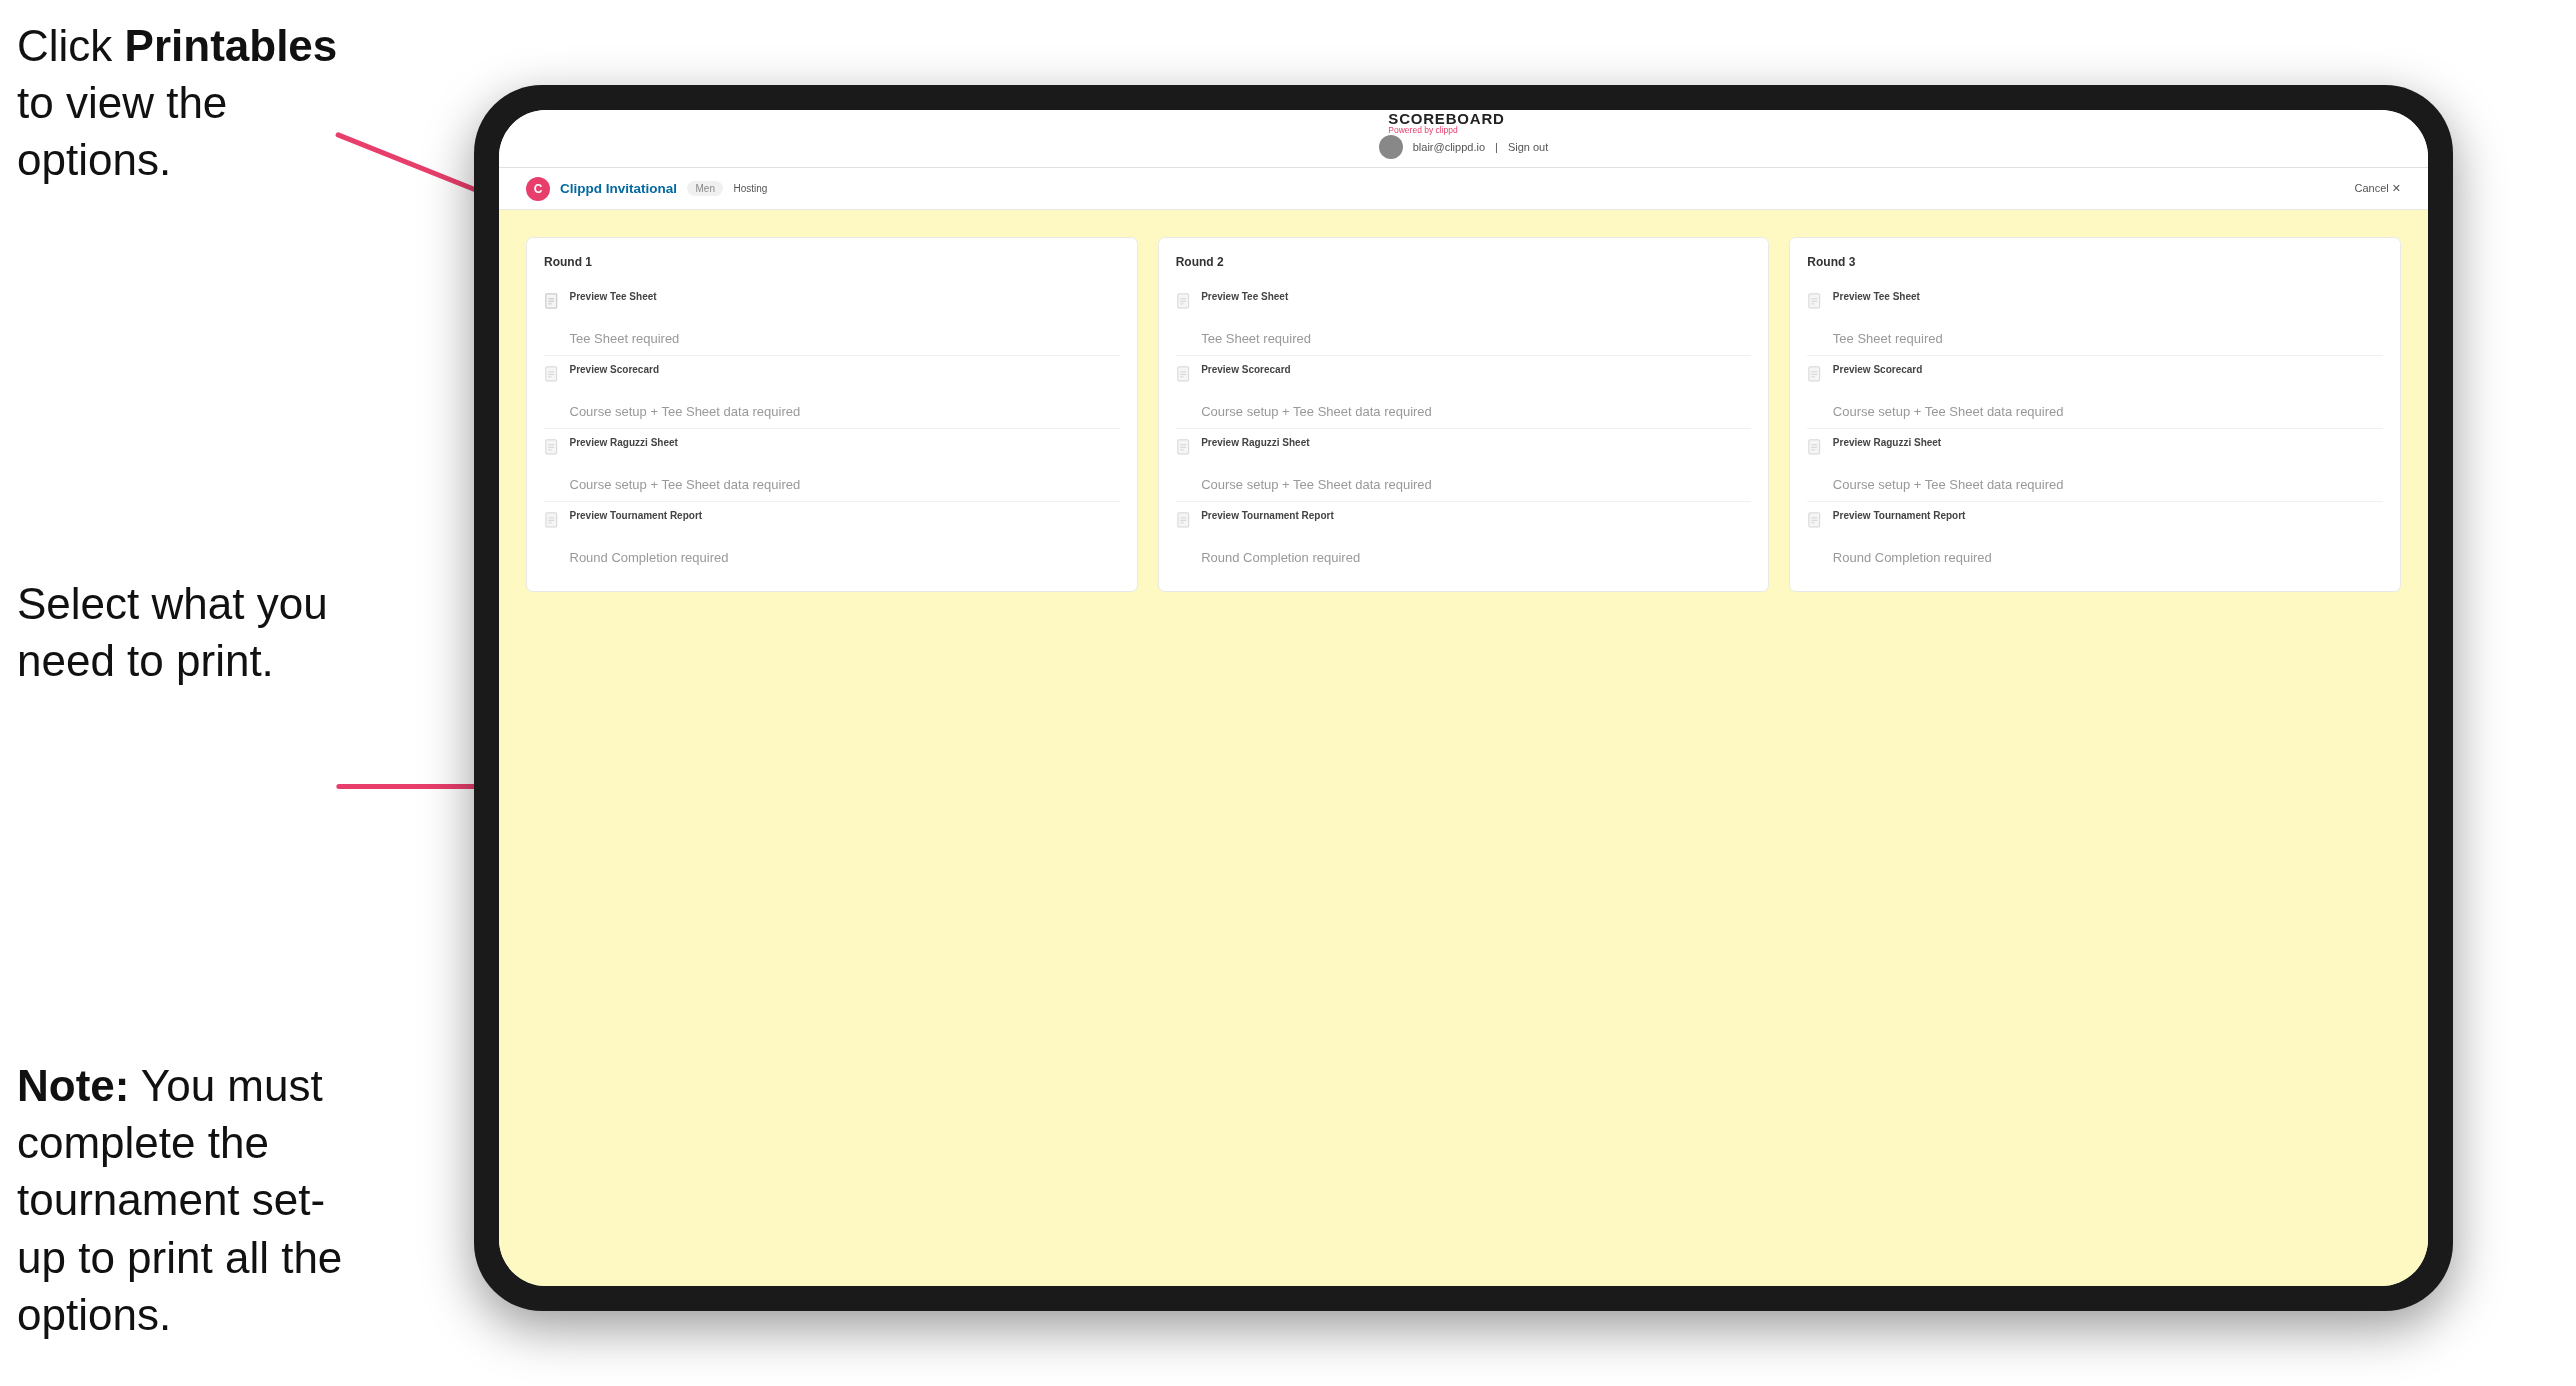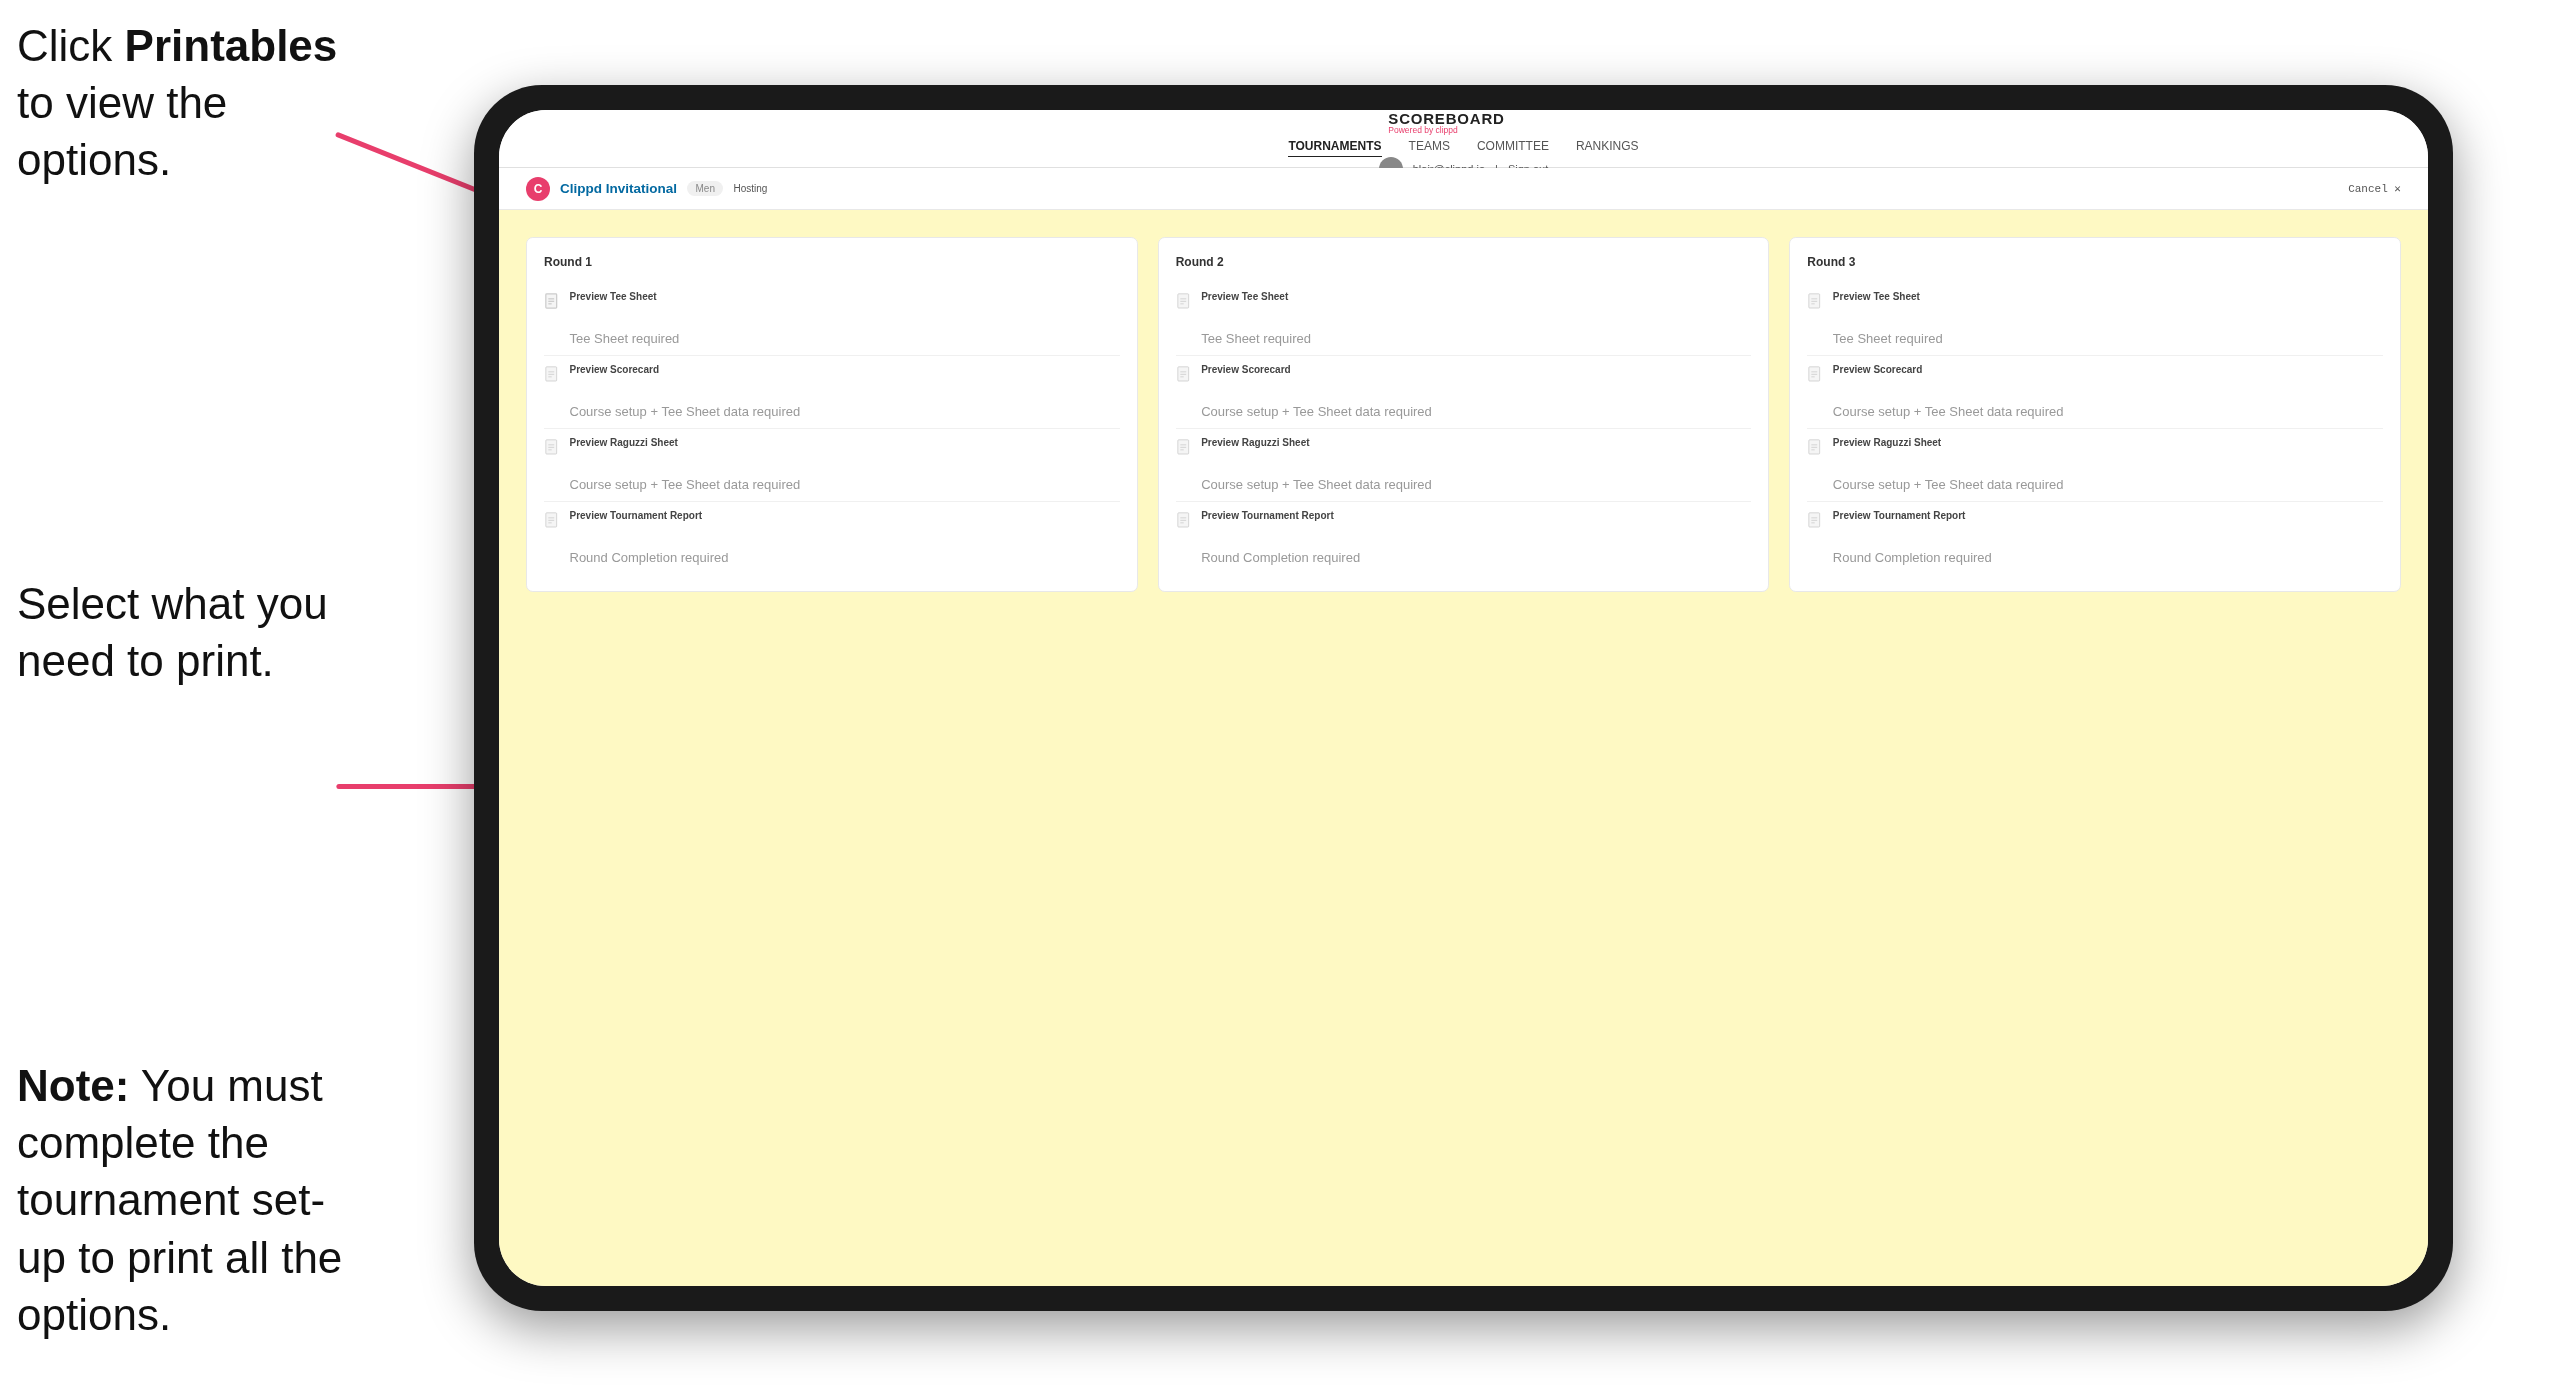--- a/index.html
+++ b/index.html
@@ -183,21 +183,20 @@
 
     .hosting-badge {
       font-size: 10px;
       color: #555;
     }
 
     .cancel-btn {
       font-size: 11px;
       color: #555;
       cursor: pointer;
-      font-family: Liberation Mono, monospace;
     }
 
     
     .tab-bar {
       background: #2d3748;
       display: flex;
       padding: 0 27px;
       flex-shrink: 0;
     }
 
@@ -311,26 +310,20 @@
   <polygon points="440,60 415,42 415,78" fill="#e83e6c"></polygon>
 </svg>
 
 <div class="tablet">
   <div class="tablet-screen">
 
     <div class="top-nav">
       <div class="logo-area">
         <span class="logo-scoreboard">SCOREBOARD</span>
         <span class="logo-powered">Powered by clippd</span>
-      </div>
-      <div class="top-nav-links">
-        <span class="nav-link active">TOURNAMENTS</span>
-        <span class="nav-link">TEAMS</span>
-        <span class="nav-link">COMMITTEE</span>
-        <span class="nav-link">RANKINGS</span>
       </div>
       <div class="top-nav-right">
         <div class="user-avatar"></div>
         <span>blair@clippd.io</span>
         <span style="color:#555; cursor:pointer;">|</span>
         <span style="color:#555; cursor:pointer;">Sign out</span>
       </div>
     </div>
 
     <div class="tournament-header">

